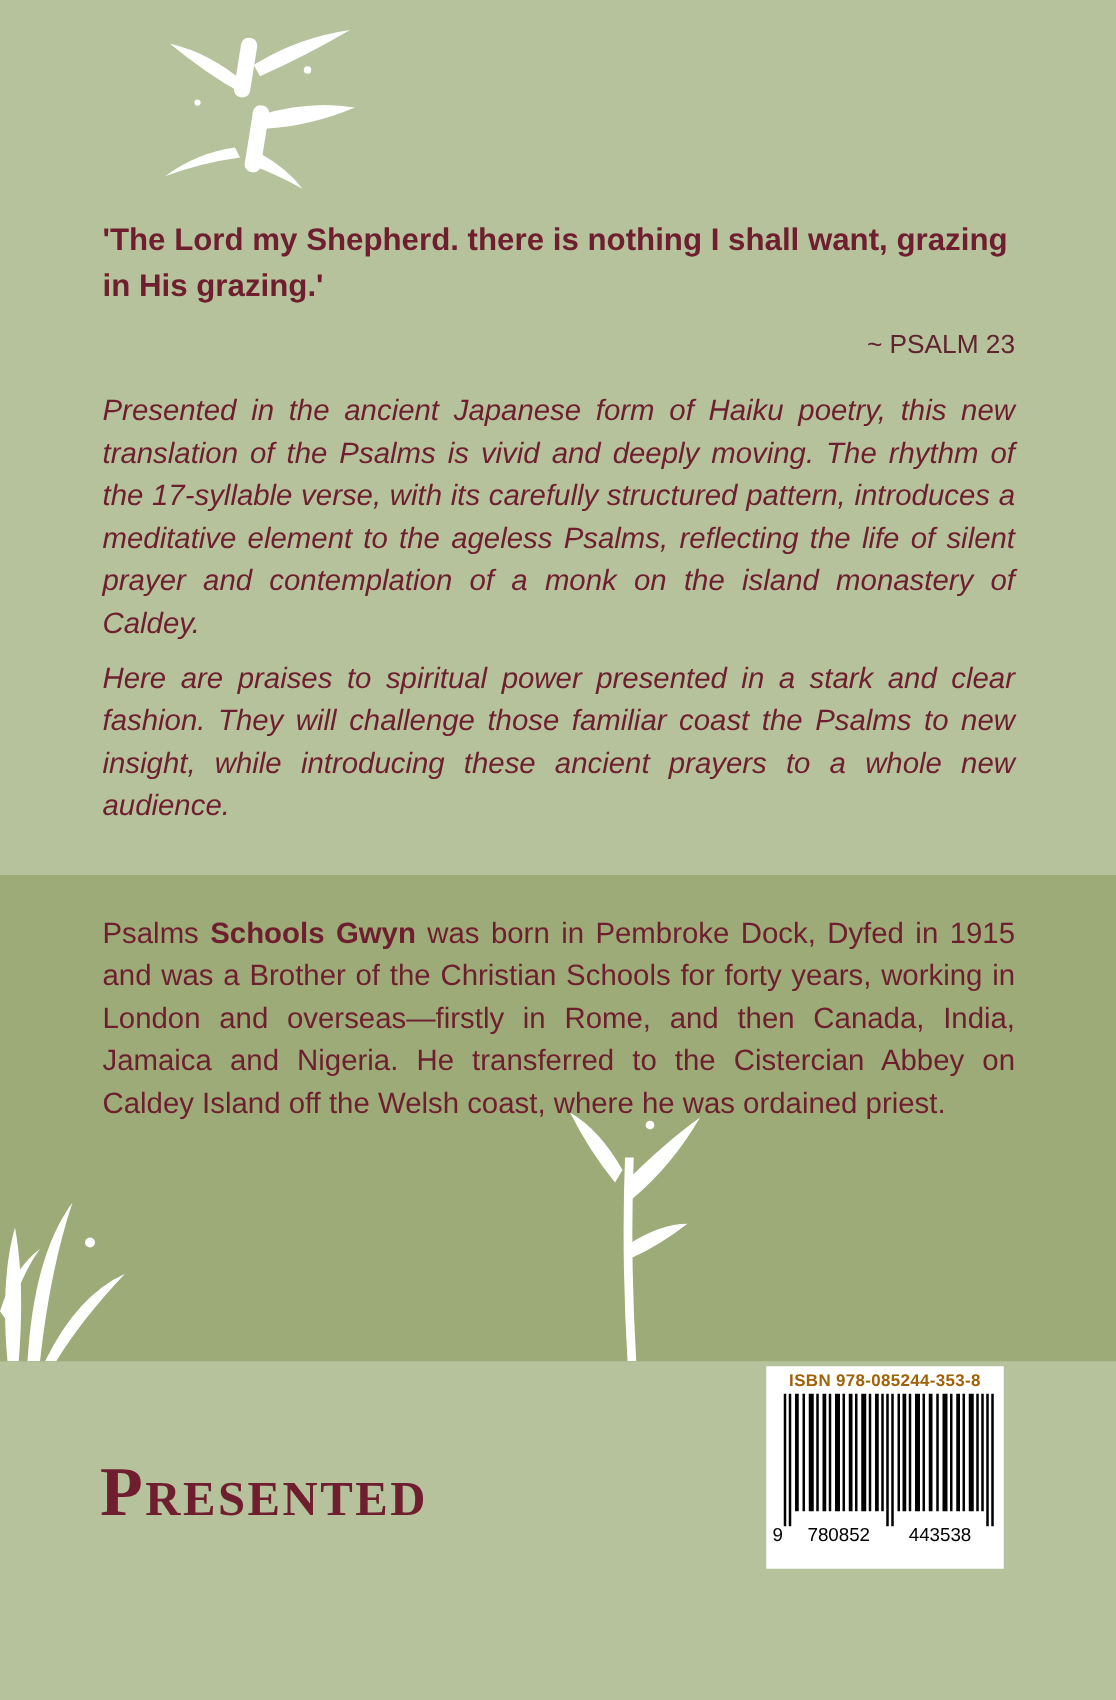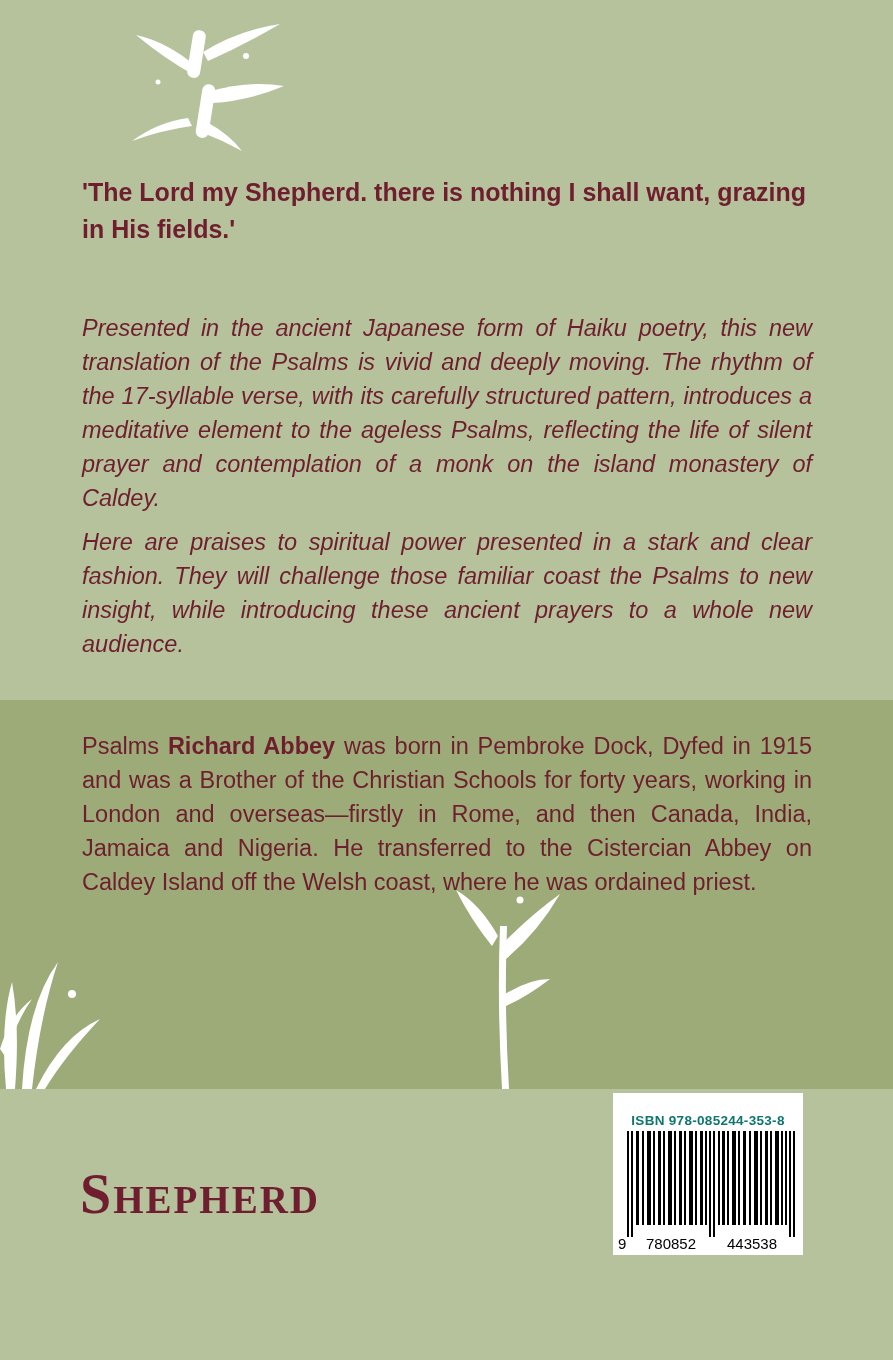--- a/index.html
+++ b/index.html
@@ -82,22 +82,22 @@
   .barcode-box {
     position: absolute;
     left: 613px; top: 1093px;
     width: 190px; height: 162px;
     background: #ffffff;
     text-align: center;
   }
   .isbn {
     font-size: 13.5px;
     letter-spacing: 0.3px;
-    color: #0f766e;
-    padding-top: 19px;
+    color: #a16207;
+    padding-top: 3px;
     line-height: 17px;
     font-weight: bold;
   }
   .bars { display: block; margin: 0 auto; }
   .bars rect { fill: #000; }
   .bars text {
     fill: #000;
     font-family: "Liberation Sans", sans-serif;
     font-size: 15px;
   }
@@ -113,49 +113,50 @@
     <path d="M75 30 Q110 8 152 2 Q116 23 80 39 Z"></path>
     <path d="M70 46 Q40 20 8 13 Q37 37 66 53 Z"></path>
     <path d="M80 70 Q120 58 156 64 Q120 79 84 81 Z"></path>
     <path d="M60 96 Q30 100 4 119 Q34 108 64 104 Z"></path>
     <path d="M79 100 Q102 113 114 129 Q94 118 73 110 Z"></path>
     <circle cx="118" cy="34" r="3"></circle>
     <circle cx="30" cy="60" r="2.5"></circle>
   </svg>
 
   <div class="quote-block">
-    <p class="quote">'The Lord my Shepherd. there is nothing I shall want, grazing in His fields.'</p>
+    <p class="quote">'The Lord my Shepherd. there is nothing I shall want, grazing in His grazing.'</p>
+    <p class="attribution">~ PSALM 23</p>
   </div>
 
   <div class="body-copy">
     <p>Presented in the ancient Japanese form of Haiku poetry, this new translation of the Psalms is vivid and deeply moving. The rhythm of the 17-syllable verse, with its carefully structured pattern, introduces a meditative element to the ageless Psalms, reflecting the life of silent prayer and contemplation of a monk on the island monastery of Caldey.</p>
     <p>Here are praises to spiritual power presented in a stark and clear fashion. They will challenge those familiar coast the Psalms to new insight, while introducing these ancient prayers to a whole new audience.</p>
   </div>
 
   <div class="bio-band">
-    <p class="bio"><span>Psalms </span><strong>Richard Abbey</strong><span> was born in Pembroke Dock, Dyfed in 1915 and was a Brother of the Christian Schools for forty years, working in London and overseas—firstly in Rome, and then Canada, India, Jamaica and Nigeria. He transferred to the Cistercian Abbey on Caldey Island off the Welsh coast, where he was ordained priest.</span></p>
+    <p class="bio"><span>Psalms </span><strong>Schools Gwyn</strong><span> was born in Pembroke Dock, Dyfed in 1915 and was a Brother of the Christian Schools for forty years, working in London and overseas—firstly in Rome, and then Canada, India, Jamaica and Nigeria. He transferred to the Cistercian Abbey on Caldey Island off the Welsh coast, where he was ordained priest.</span></p>
 
     <svg class="motif motif-left" viewBox="0 0 115 165" aria-hidden="true">
       <path d="M6 165 Q0 100 12 58 Q20 102 15 165 Z"></path>
       <path d="M22 165 Q27 80 58 38 Q40 92 32 165 Z"></path>
       <path d="M36 165 Q62 112 100 95 Q65 132 45 165 Z"></path>
       <path d="M0 125 Q10 92 32 75 Q13 102 7 135 Z"></path>
       <circle cx="72" cy="70" r="4"></circle>
     </svg>
 
     <svg class="motif motif-center" viewBox="0 0 130 205" aria-hidden="true">
       <path d="M60 42 Q57 120 62 205 L69 205 Q64 120 67 42 Z"></path>
       <path d="M60 62 Q92 30 120 10 Q98 48 66 75 Z"></path>
       <path d="M58 52 Q40 20 16 6 Q31 36 52 62 Z"></path>
       <path d="M62 112 Q88 95 110 95 Q88 112 66 122 Z"></path>
       <circle cx="80" cy="16" r="3.5"></circle>
     </svg>
   </div>
 
-  <div class="publisher">Shepherd</div>
+  <div class="publisher">Presented</div>
 
   <div class="barcode-box">
     <div class="isbn">ISBN 978-085244-353-8</div>
     <svg class="bars" width="190" height="126" viewBox="0 0 190 126" aria-hidden="true">
 
       <rect x="14" y="2" width="2" height="106"></rect>
         <rect x="18" y="2" width="2" height="106"></rect>
       <rect x="96" y="2" width="2" height="106"></rect>
         <rect x="100" y="2" width="2" height="106"></rect>
       <rect x="176" y="2" width="2" height="106"></rect>

